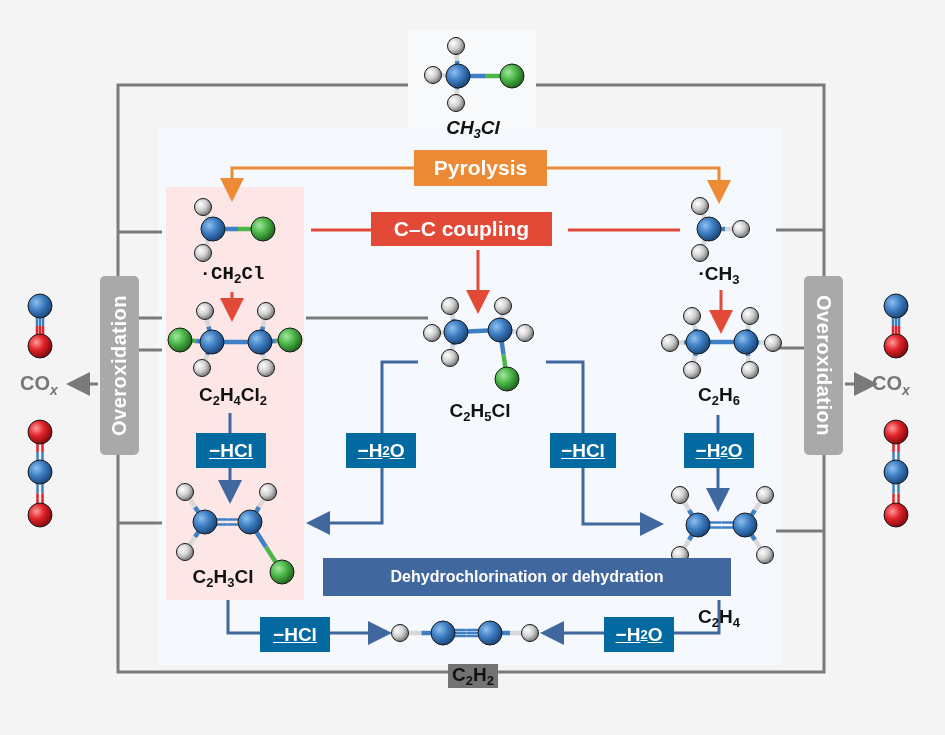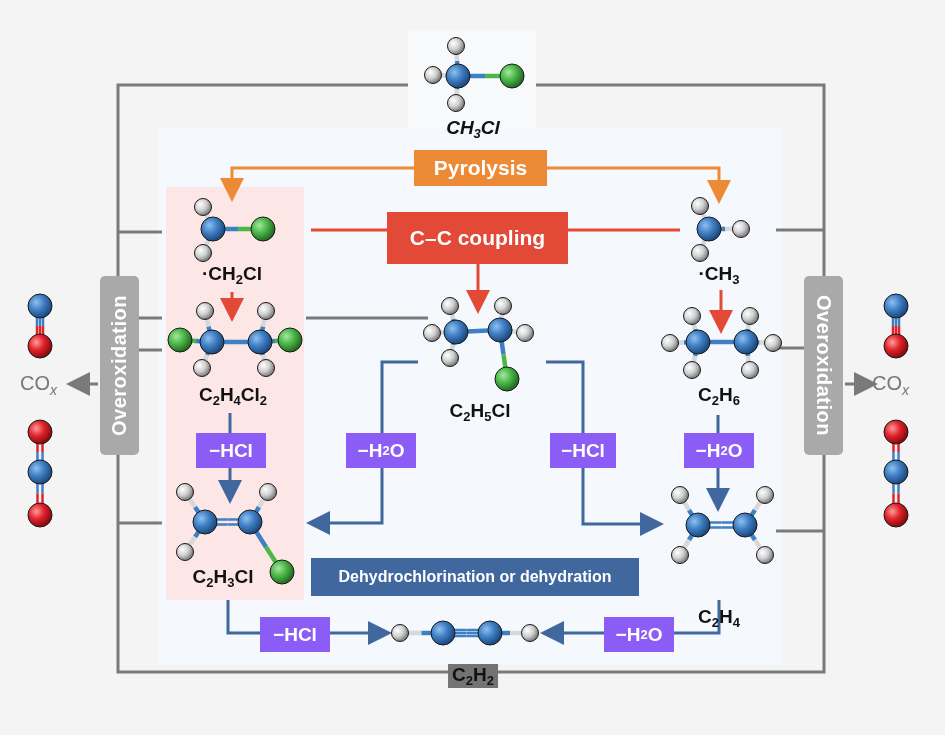--- a/index.html
+++ b/index.html
@@ -5,25 +5,25 @@
   html, body { margin:0; padding:0; }
   body { width:945px; height:735px; background:#f4f4f4; position:relative; overflow:hidden;
          font-family:"Liberation Sans", sans-serif; }
   svg#dia { position:absolute; left:0; top:0; }
   .mol-label { position:absolute; font-family:"Liberation Sans", sans-serif; font-weight:bold; font-size:19px; color:#111; white-space:nowrap; transform:translateX(-50%); }
   .mol-label sub { font-size:13px; vertical-align:-4px; }
   .pill { position:absolute; color:#fff; font-weight:bold; font-family:"Liberation Sans", sans-serif; border-radius:0; display:flex; align-items:center; justify-content:center; white-space:nowrap; }
   .pill sub { font-size:13px; vertical-align:-4px; }
   .pyro { background:#ed8a35; font-size:21px; }
   .cc { background:#e24a37; font-size:21px; }
-  .step { background:#8b5cf6; font-size:19px; }
+  .step { background:#0369a1; font-size:19px;text-decoration:underline; }
   .step-sm { background:#41679f; font-size:16px; }
   .ovx { background:#a9a9a9; color:#fff; font-size:20px; writing-mode:vertical-rl; border-radius:5px; letter-spacing:0.5px; }
   .ovx.left { transform:rotate(180deg); }
-  .cox { position:absolute; color:#777; font-weight:normal; font-size:20px; font-family:"Liberation Sans", sans-serif; }
+  .cox { position:absolute; color:#777; font-weight:bold; font-size:20px; font-family:"Liberation Sans", sans-serif; }
   .cox sub { font-size:14px; font-style:italic; vertical-align:-5px; }
 </style>
 </head>
 <body>
 
 <svg id="dia" width="945" height="735" viewBox="0 0 945 735">
   <defs>
     <radialGradient id="gC" cx="35%" cy="35%" r="65%">
         <stop offset="0" stop-color="#8fc0ef"></stop>
         <stop offset="0.5" stop-color="#3f7fc4"></stop>
@@ -309,37 +309,37 @@
         <line x1="893.5" y1="472" x2="893.5" y2="493.5" stroke="#3f7fc4" stroke-width="2.5"></line>
         <line x1="893.5" y1="515" x2="893.5" y2="493.5" stroke="#e0232a" stroke-width="2.5"></line>
         <circle cx="896" cy="432" r="12" fill="url(#gO)" stroke="#1a1a1a" stroke-width="1"></circle>
         <circle cx="896" cy="472" r="12" fill="url(#gC)" stroke="#1a1a1a" stroke-width="1"></circle>
         <circle cx="896" cy="515" r="12" fill="url(#gO)" stroke="#1a1a1a" stroke-width="1"></circle>
       </g>
     </g>
 </svg>
 
 <div class="mol-label" style="left:473px;top:117px;font-style:italic;"><span>CH</span><sub>3</sub><span>Cl</span></div>
-<div class="mol-label" style="left:232px;top:263px;"><span>·CH</span><sub>2</sub><span>Cl</span></div>
+<div class="mol-label" style="left:232px;top:263px;font-family:Liberation Mono, monospace;"><span>·CH</span><sub>2</sub><span>Cl</span></div>
 <div class="mol-label" style="left:719px;top:263px;"><span>·CH</span><sub>3</sub></div>
 <div class="mol-label" style="left:233px;top:384px;"><span>C</span><sub>2</sub><span>H</span><sub>4</sub><span>Cl</span><sub>2</sub></div>
 <div class="mol-label" style="left:480px;top:400px;"><span>C</span><sub>2</sub><span>H</span><sub>5</sub><span>Cl</span></div>
 <div class="mol-label" style="left:719px;top:384px;"><span>C</span><sub>2</sub><span>H</span><sub>6</sub></div>
 <div class="mol-label" style="left:223px;top:566px;"><span>C</span><sub>2</sub><span>H</span><sub>3</sub><span>Cl</span></div>
 <div class="mol-label" style="left:719px;top:566px;margin-top:40px;"><span>C</span><sub>2</sub><span>H</span><sub>4</sub></div>
 <div class="mol-label" style="left:473px;top:664px;background:#737373;padding:0 4px;"><span>C</span><sub>2</sub><span>H</span><sub>2</sub></div>
 
 <div class="cox" style="left:20px;top:372px;"><span>CO</span><sub>x</sub></div>
 <div class="cox" style="left:872px;top:372px;"><span>CO</span><sub>x</sub></div>
 
 <div class="pill pyro" style="left:414px;top:150px;width:133px;height:36px;">Pyrolysis</div>
-<div class="pill cc" style="left:387px;top:212px;width:181px;height:52px;">C–C coupling</div>
+<div class="pill cc" style="left:371px;top:212px;width:181px;height:34px;">C–C coupling</div>
 <div class="pill ovx left" style="left:100px;top:276px;width:39px;height:179px;">Overoxidation</div>
 <div class="pill ovx" style="left:804px;top:276px;width:39px;height:179px;">Overoxidation</div>
-<div class="pill step-sm" style="left:311px;top:558px;width:328px;height:38px;">Dehydrochlorination or dehydration</div>
+<div class="pill step-sm" style="left:323px;top:558px;width:408px;height:38px;">Dehydrochlorination or dehydration</div>
 
 <div class="pill step" style="left:196px;top:433px;width:70px;height:35px;">
     <span>−HCl</span>
   </div>
 <div class="pill step" style="left:346px;top:433px;width:70px;height:35px;">
     <span>−H</span>
     <sub>2</sub>
     <span>O</span>
   </div>
 <div class="pill step" style="left:550px;top:433px;width:66px;height:35px;">

